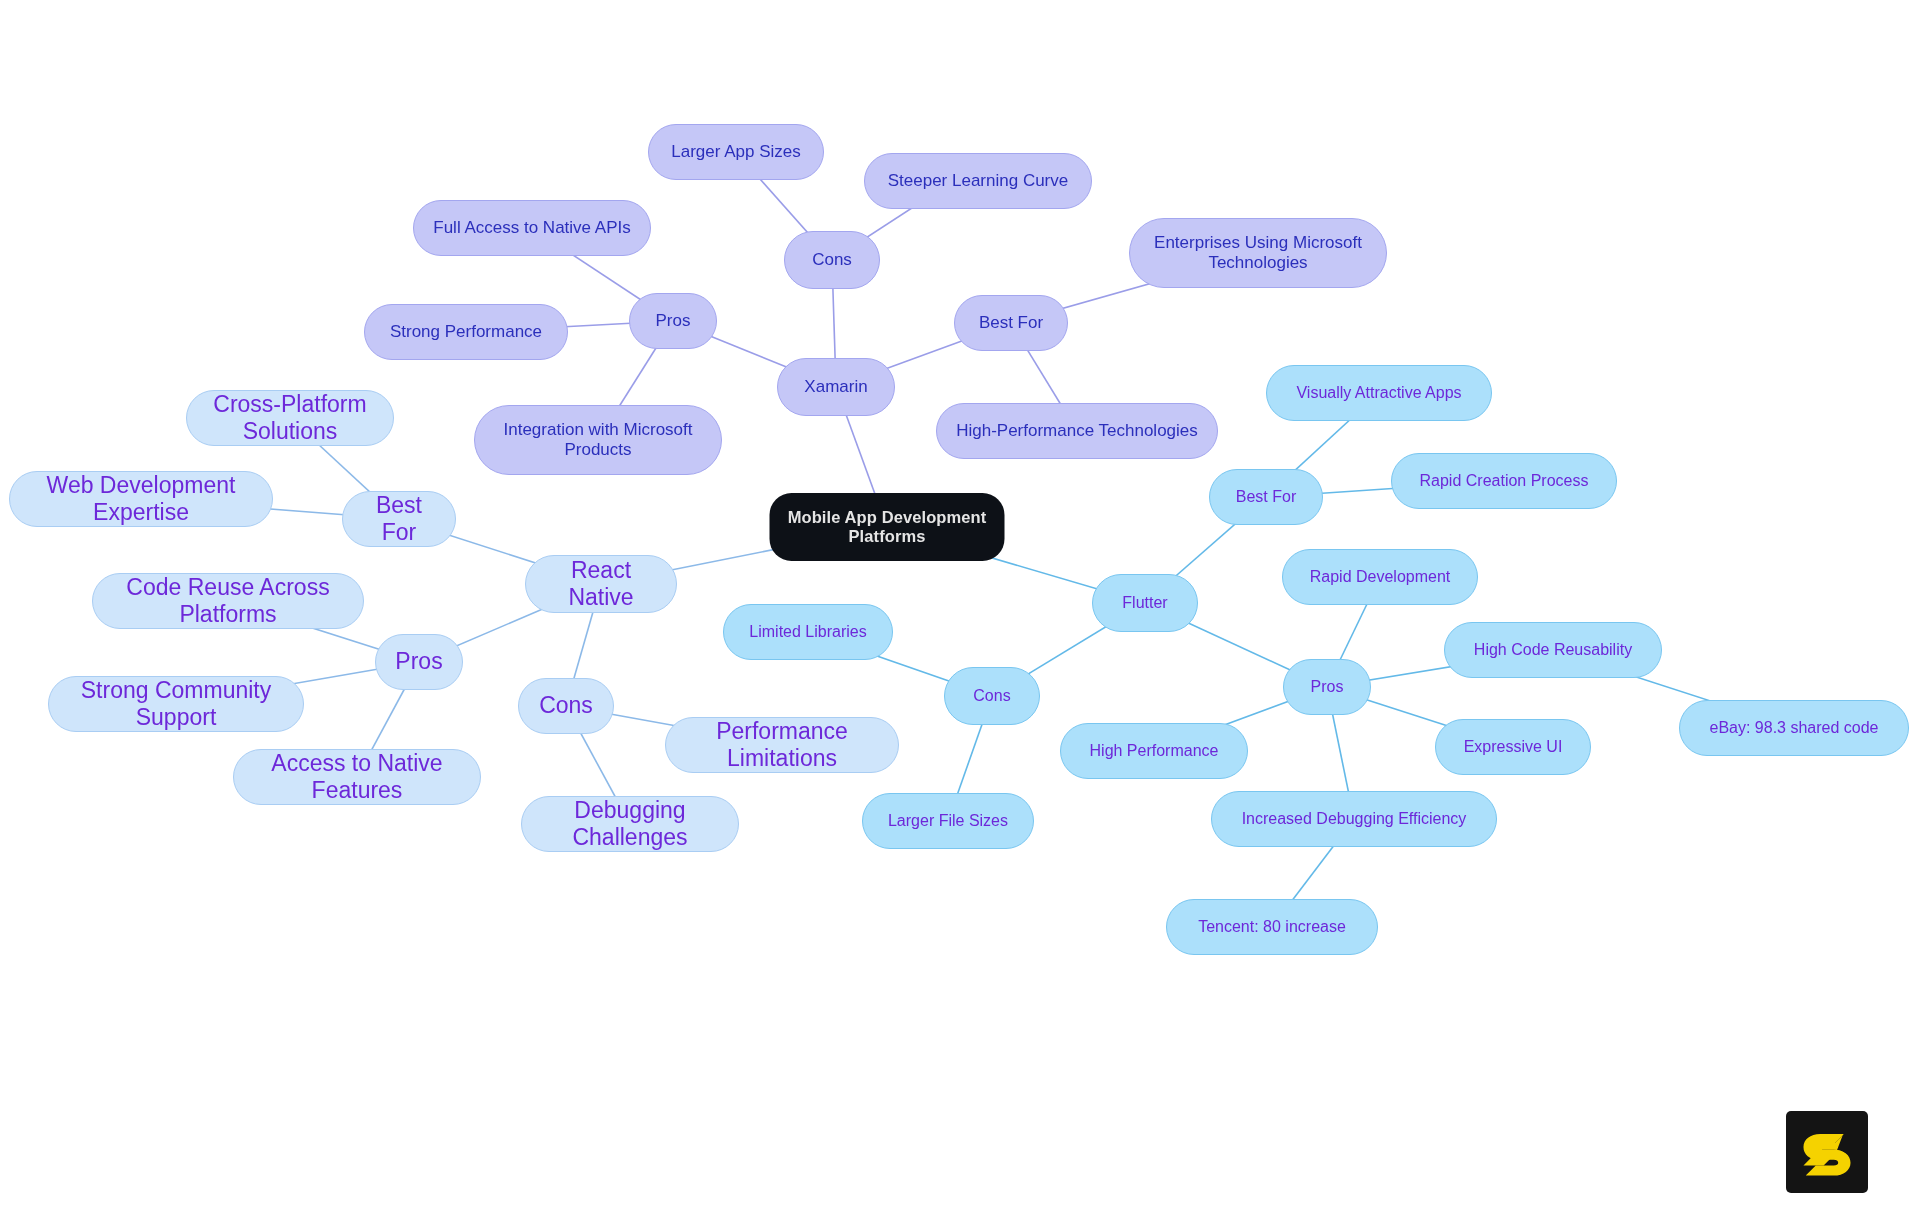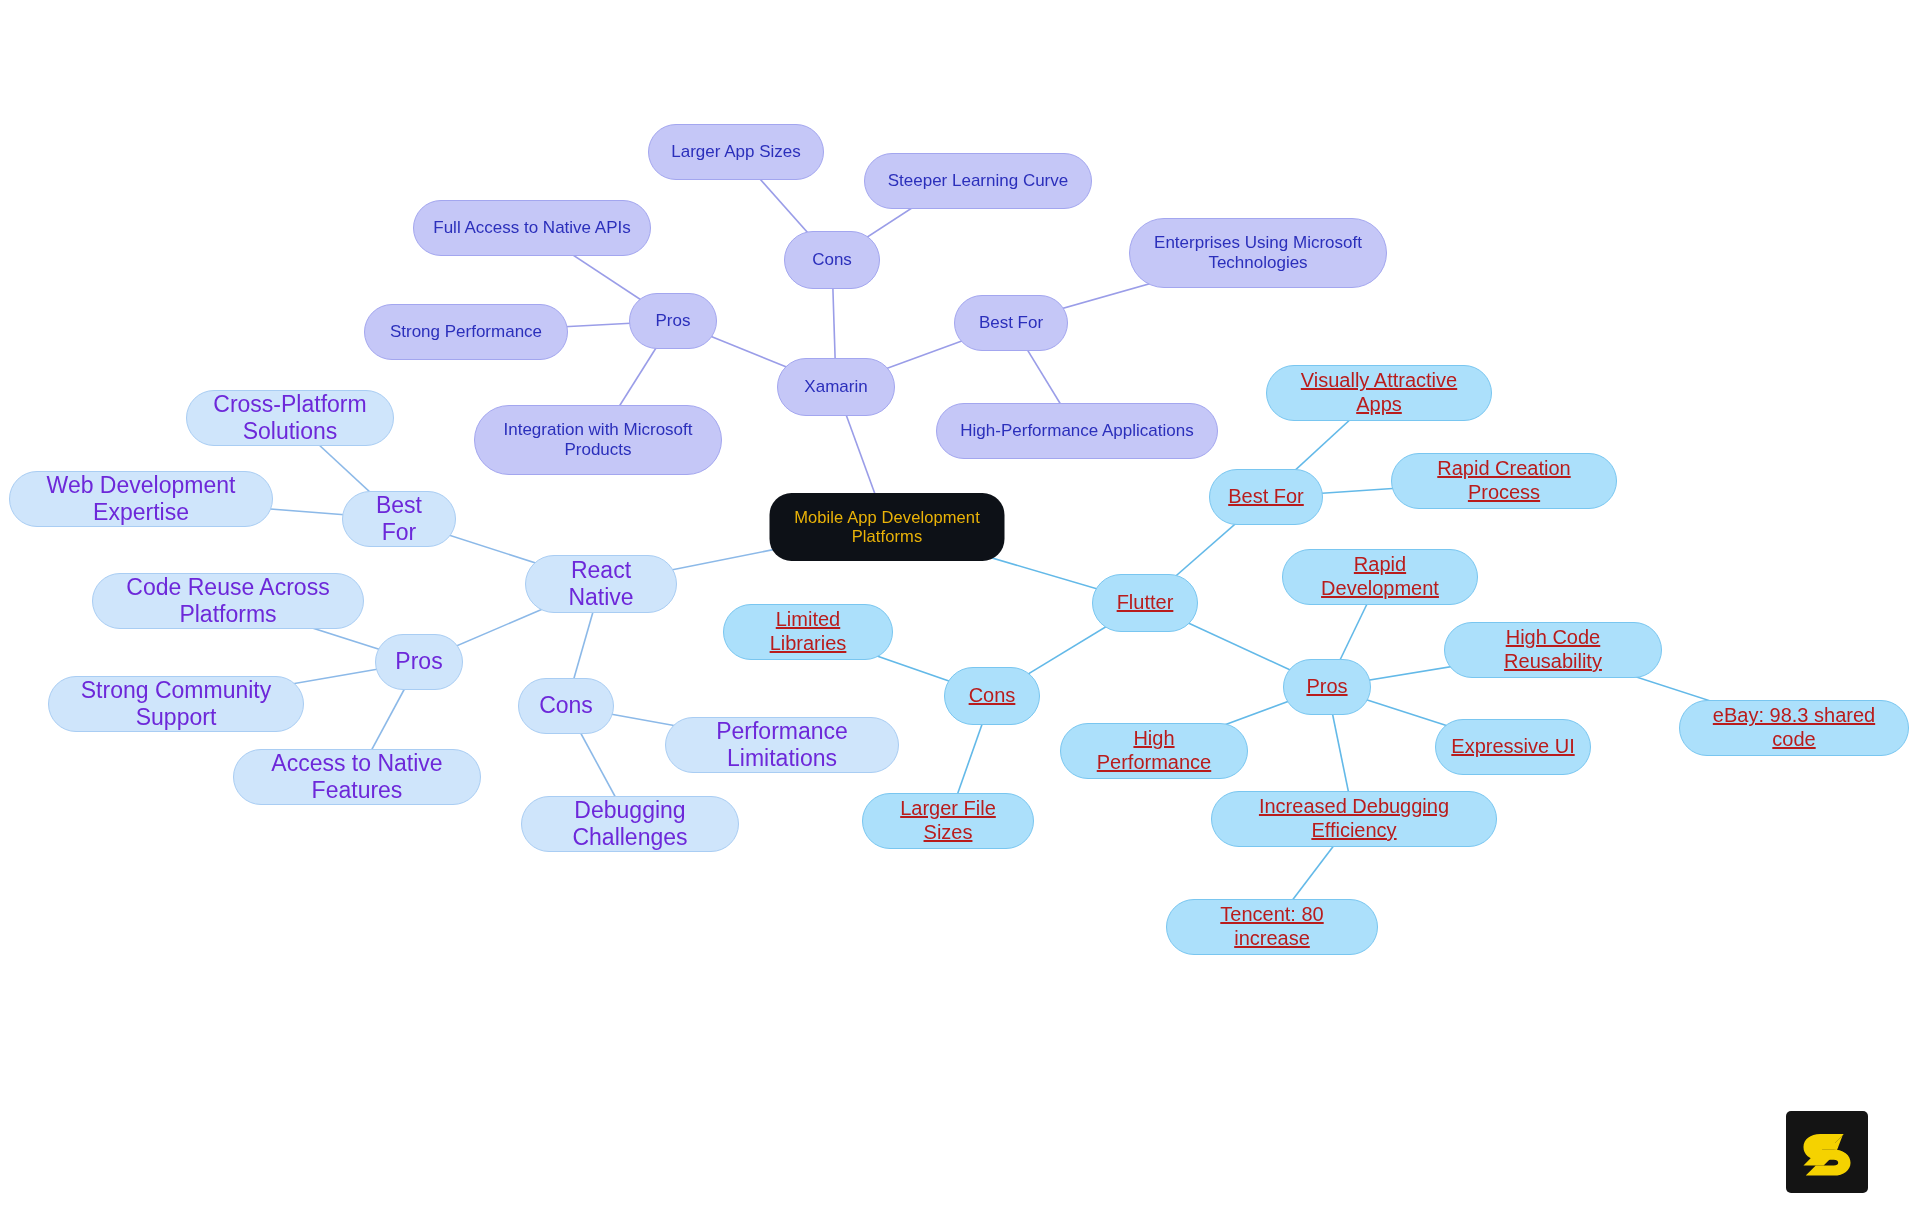--- a/index.html
+++ b/index.html
@@ -32,44 +32,44 @@
     justify-content: center;
     text-align: center;
     border-radius: 999px;
     line-height: 1.18;
     padding: 0 14px;
     transform: translate(-50%, -50%);
     white-space: pre-line;
   }
   .node-root {
     background: #0d1117;
-    color: #eab308;
+    color: #e5e5e5;
     border: none;
     border-radius: 22px;
     font-size: 16.5px;
     letter-spacing: .1px;
+    font-weight: bold;
   }
   .node-xam {
     background: #c5c7f7;
     border: 1.4px solid #a3a6ef;
     color: #2b2fbb;
     font-size: 17px;
   }
   .node-rn {
     background: #cfe5fb;
     border: 1.4px solid #a9cdf3;
     color: #6d28d9;
     font-size: 23px;
   }
   .node-fl {
     background: #ace0fb;
     border: 1.4px solid #79c6f0;
-    color: #b91c1c;
-    font-size: 20px;
-    text-decoration: underline;
+    color: #6d28d9;
+    font-size: 16px;
   }
   .logo {
     position: absolute;
     right: 52px;
     bottom: 22px;
     width: 82px;
     height: 82px;
     background: #141414;
     border-radius: 5px;
     display: flex;
@@ -130,21 +130,21 @@
       <div class="node node-xam" style="left: 532px; top: 228px; width: 238px; height: 56px;">Full Access to Native APIs</div>
       <div class="node node-xam" style="left: 466px; top: 332px; width: 204px; height: 56px;">Strong Performance</div>
       <div class="node node-xam" style="left: 598px; top: 440px; width: 248px; height: 70px;">Integration with Microsoft
 Products</div>
       <div class="node node-xam" style="left: 832px; top: 260px; width: 96px; height: 58px;">Cons</div>
       <div class="node node-xam" style="left: 736px; top: 152px; width: 176px; height: 56px;">Larger App Sizes</div>
       <div class="node node-xam" style="left: 978px; top: 181px; width: 228px; height: 56px;">Steeper Learning Curve</div>
       <div class="node node-xam" style="left: 1011px; top: 323px; width: 114px; height: 56px;">Best For</div>
       <div class="node node-xam" style="left: 1258px; top: 253px; width: 258px; height: 70px;">Enterprises Using Microsoft
 Technologies</div>
-      <div class="node node-xam" style="left: 1077px; top: 431px; width: 282px; height: 56px;">High-Performance Applications</div>
+      <div class="node node-xam" style="left: 1077px; top: 431px; width: 282px; height: 56px;">High-Performance Technologies</div>
       <div class="node node-rn" style="left: 601px; top: 584px; width: 152px; height: 58px;">React Native</div>
       <div class="node node-rn" style="left: 399px; top: 519px; width: 114px; height: 56px;">Best For</div>
       <div class="node node-rn" style="left: 290px; top: 418px; width: 208px; height: 56px;">Cross-Platform Solutions</div>
       <div class="node node-rn" style="left: 141px; top: 499px; width: 264px; height: 56px;">Web Development Expertise</div>
       <div class="node node-rn" style="left: 419px; top: 662px; width: 88px; height: 56px;">Pros</div>
       <div class="node node-rn" style="left: 228px; top: 601px; width: 272px; height: 56px;">Code Reuse Across Platforms</div>
       <div class="node node-rn" style="left: 176px; top: 704px; width: 256px; height: 56px;">Strong Community Support</div>
       <div class="node node-rn" style="left: 357px; top: 777px; width: 248px; height: 56px;">Access to Native Features</div>
       <div class="node node-rn" style="left: 566px; top: 706px; width: 96px; height: 56px;">Cons</div>
       <div class="node node-rn" style="left: 782px; top: 745px; width: 234px; height: 56px;">Performance Limitations</div>

